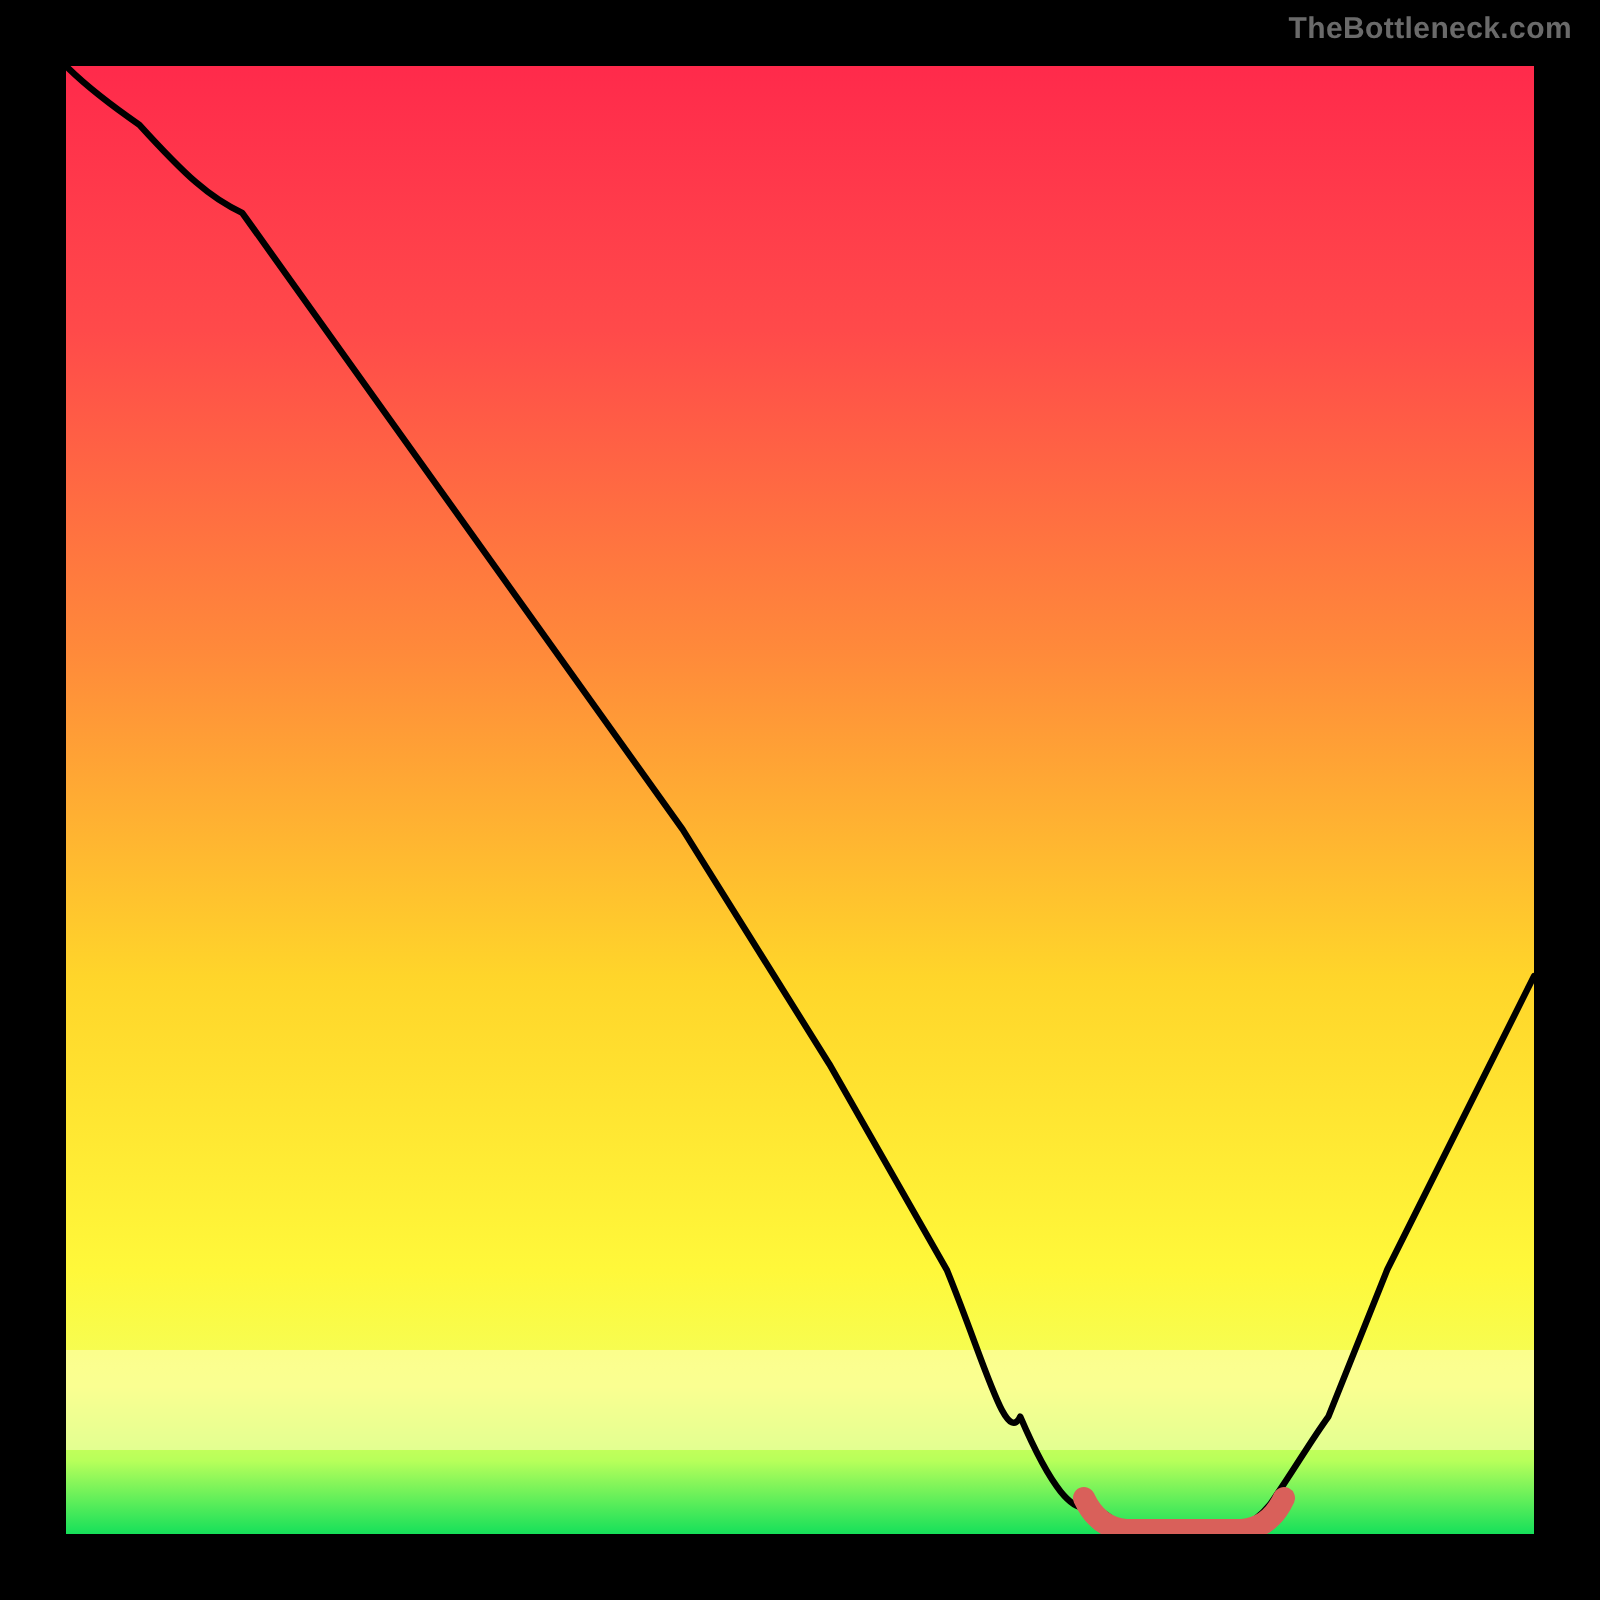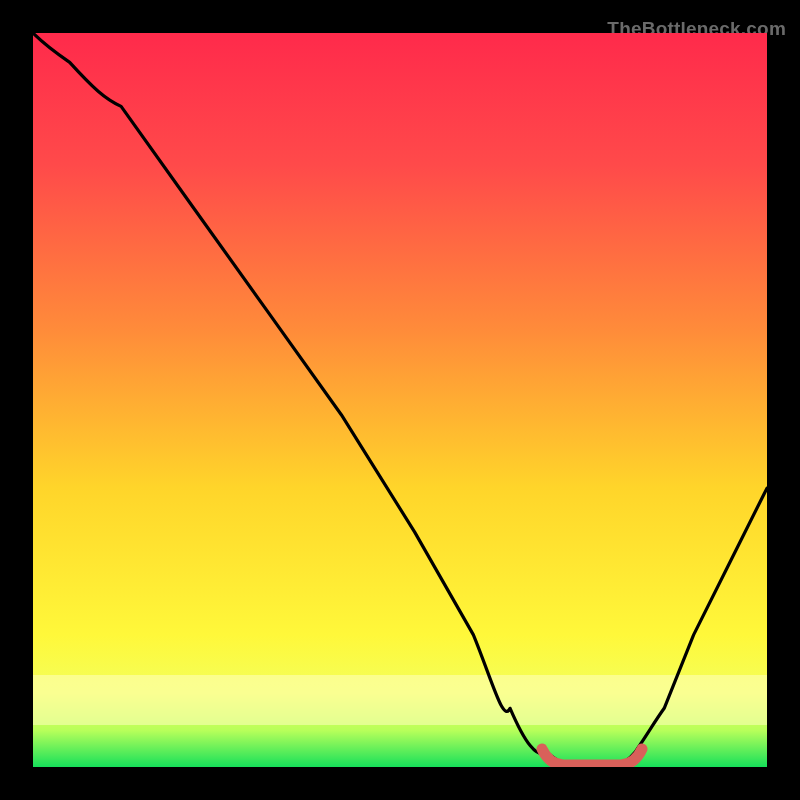--- a/index.html
+++ b/index.html
@@ -14,23 +14,23 @@
   .frame {
     position: absolute;
     left: 0;
     top: 0;
     width: 800px;
     height: 800px;
     background: #000000;
   }
   .watermark {
     position: absolute;
-    top: 18px;
+    top: 6px;
     right: 14px;
-    font-size: 19px;
+    font-size: 15px;
     font-weight: 600;
     color: #6a6a6a;
     letter-spacing: 0.2px;
     user-select: none;
   }
   .plot-area {
     position: absolute;
     left: 33px;
     top: 33px;
     width: 734px;

